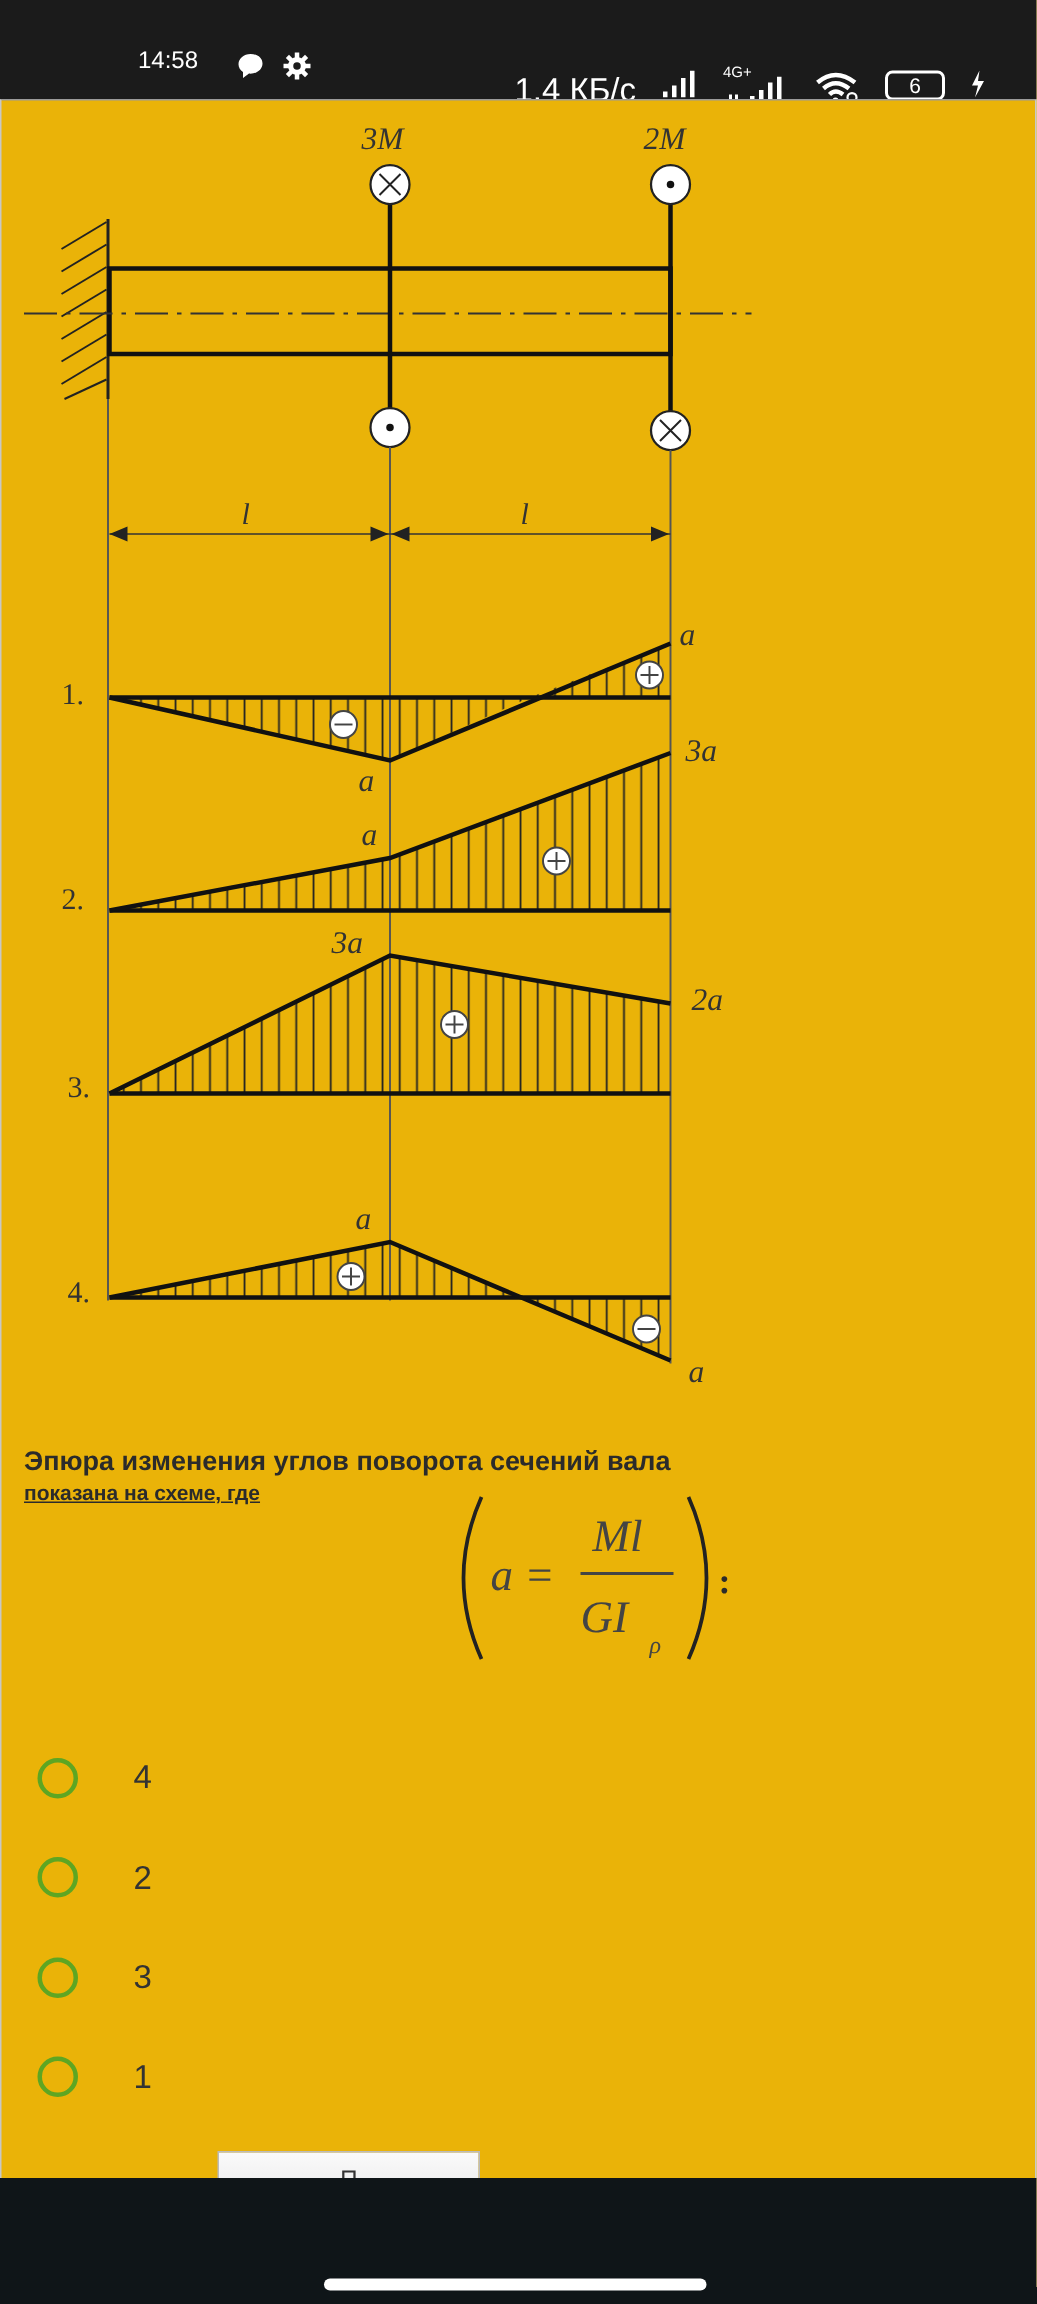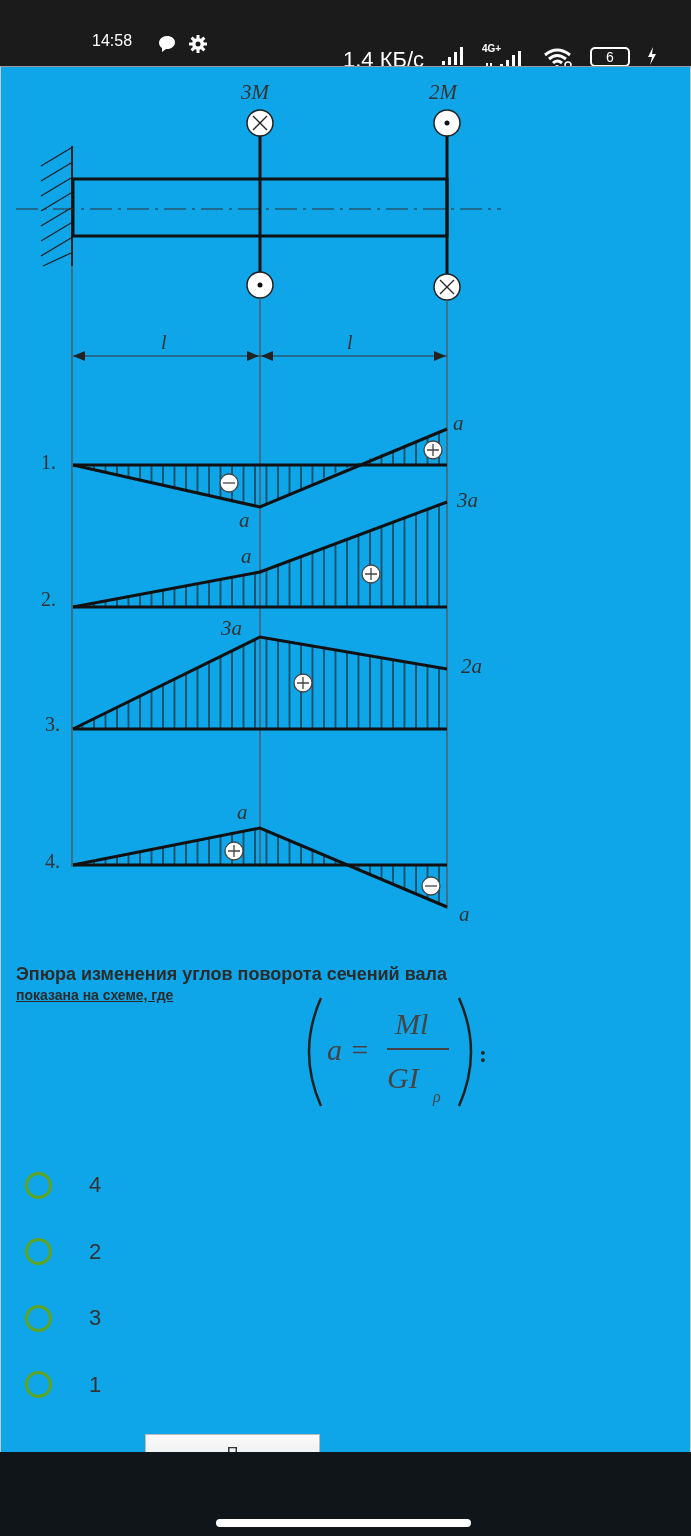--- a/index.html
+++ b/index.html
@@ -1,21 +1,21 @@
 <!DOCTYPE html>
 <html><head>
 <meta charset="utf-8">
 <style>
   html, body { margin:0; padding:0; }
   body { width:691px; height:1536px; position:relative; overflow:hidden; background:#ffffff; font-family:"Liberation Sans", sans-serif; }
   .statusbar { position:absolute; left:0; top:0; width:691px; height:66px; background:#1b1b1b; color:#fff; }
   .statusbar .time { position:absolute; left:92px; top:32px; font-size:16px; font-family:"Liberation Sans", sans-serif; }
   .statusbar .left-icons { position:absolute; left:158px; top:34px; display:flex; gap:12px; align-items:center; }
   .statusbar .right { position:absolute; right:34px; top:32px; display:flex; gap:17px; align-items:flex-start; font-size:22px;margin-top:15px; }
-  .content { position:absolute; left:0; top:66px; width:689px; height:1386px; border-left:1px solid #c8c8c8; border-right:1px solid #c8c8c8; border-top:1px solid #9a9a9a; background:#0ea5e9; overflow:hidden; }
+  .content { position:absolute; left:0; top:66px; width:689px; height:1386px; border-left:1px solid #c8c8c8; border-right:1px solid #c8c8c8; border-top:1px solid #9a9a9a; background:#eab308; overflow:hidden; }
   .diagram { position:absolute; left:0; top:0; }
   .question { position:absolute; left:15px; top:893px; width:640px; font-weight:bold; font-size:18px; color:#2b2b2b; line-height:28px; }
   .q-line2 { position:absolute; left:15px; top:920px; font-weight:bold; font-size:14px; color:#2b2b2b;text-decoration:underline; }
   .formula { position:absolute; left:298px; top:925px; width:200px; height:120px; }
   .options { position:absolute; left:24px; top:1085px; }
   .option { display:flex; align-items:center; height:66.5px; cursor:pointer; }
   .radio { width:27px; height:27px; border:3px solid #5ea622; border-radius:50%; box-sizing:border-box; }
   .opt-label { margin-left:37px; font-size:22px; color:#333; }
   .submit-btn { position:absolute; left:144px; top:1367px; width:175px; height:40px; border:1px solid #bbb; background:linear-gradient(#fafafa,#e8e8e8); box-sizing:border-box; font-size:16px; color:#333; text-align:center; padding-top:10px; }
   .navbar { position:absolute; left:0; top:1452px; width:691px; height:84px; background:#0f1518; }
@@ -43,21 +43,21 @@
       </svg>
   </div>
   <div class="right">
     <span>1,4 КБ/с</span>
     <svg width="24" height="18" viewBox="0 0 24 18">
         <rect x="1" y="14" width="3" height="4" fill="#fff"></rect>
         <rect x="7" y="10" width="3" height="8" fill="#fff"></rect>
         <rect x="13" y="5" width="3" height="13" fill="#fff"></rect>
         <rect x="19" y="0" width="3" height="18" fill="#fff"></rect>
       </svg>
-    <span style="position:relative;width:44px;height:22px;font-weight:bold;">
+    <span style="position:relative;width:44px;height:22px;">
       <span style="position:absolute;left:0;top:-4px;font-size:10px;">4G+</span>
       <svg style="position:absolute;left:0;top:4px" width="44" height="18" viewBox="0 0 44 18">
           <rect x="4" y="12" width="2" height="6" fill="#fff"></rect>
           <rect x="8" y="12" width="2" height="6" fill="#fff"></rect>
           <rect x="18" y="13" width="3" height="5" fill="#fff"></rect>
           <rect x="24" y="9" width="3" height="9" fill="#fff"></rect>
           <rect x="30" y="4" width="3" height="14" fill="#fff"></rect>
           <rect x="36" y="0" width="3" height="18" fill="#fff"></rect>
         </svg>
     </span>

